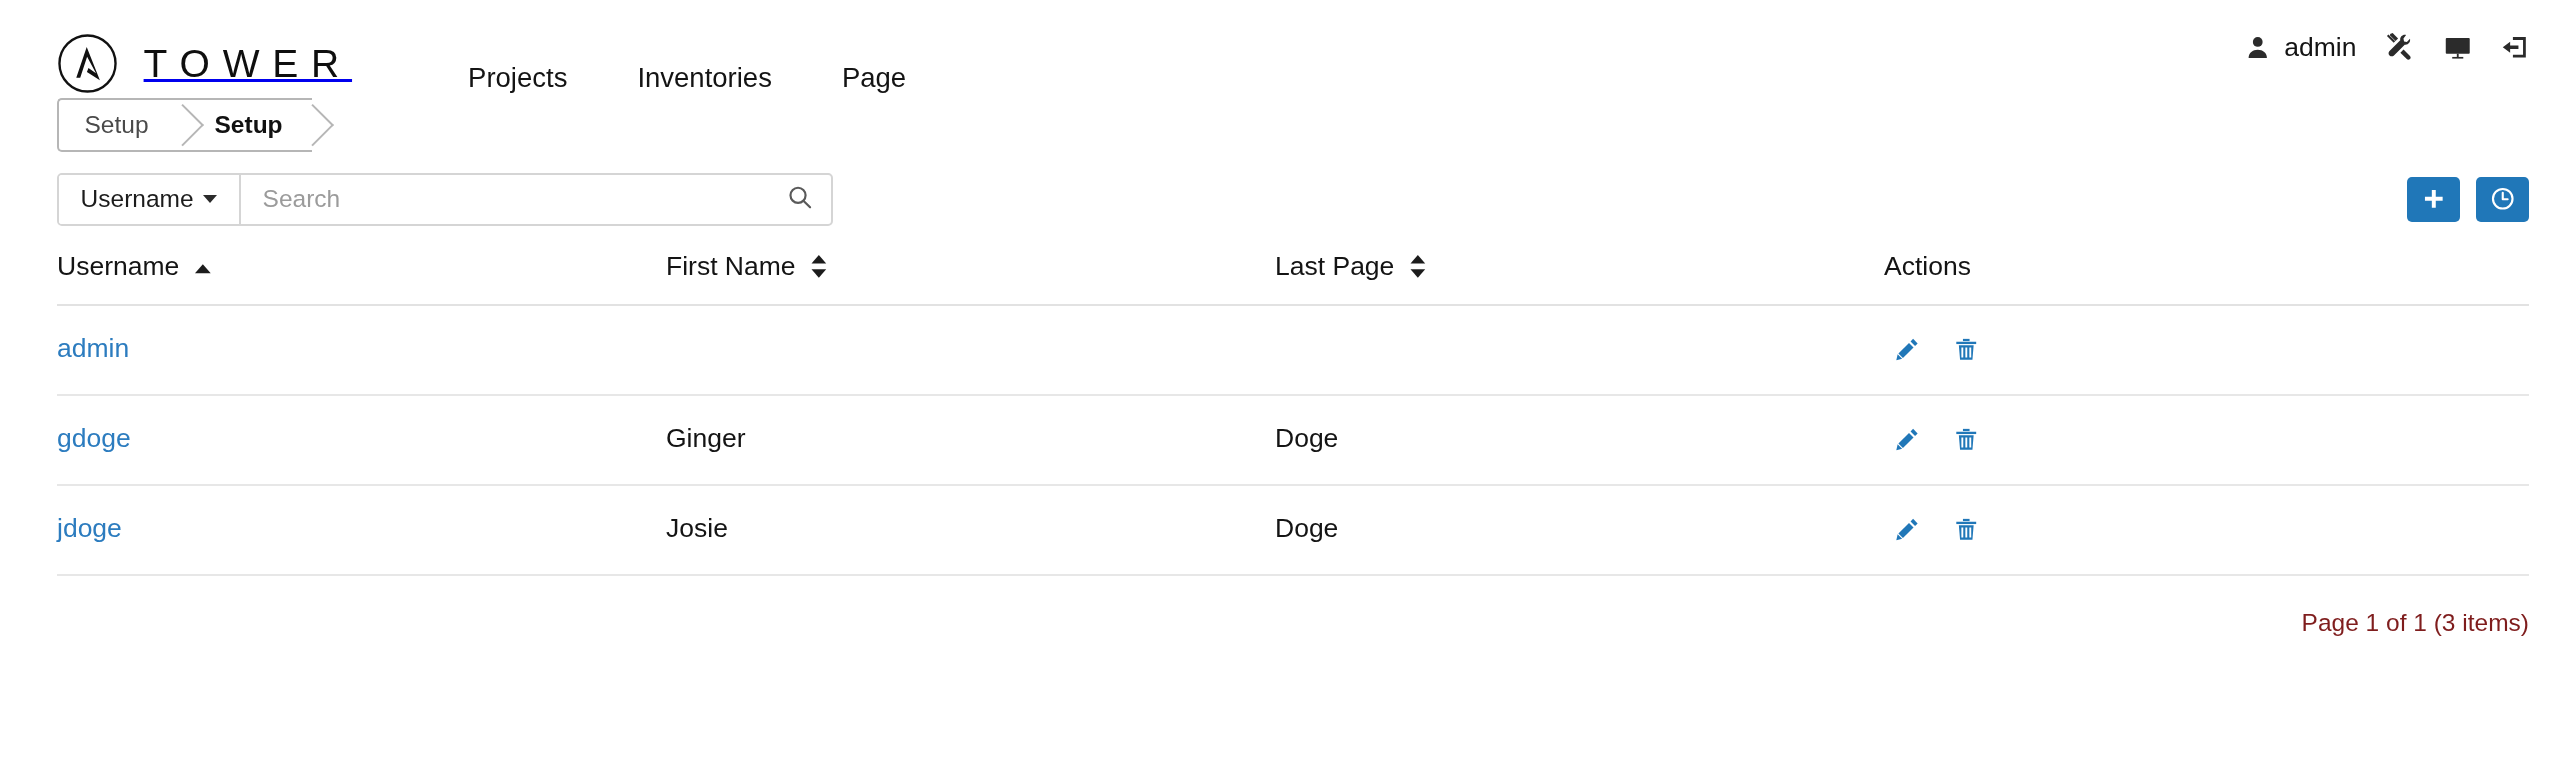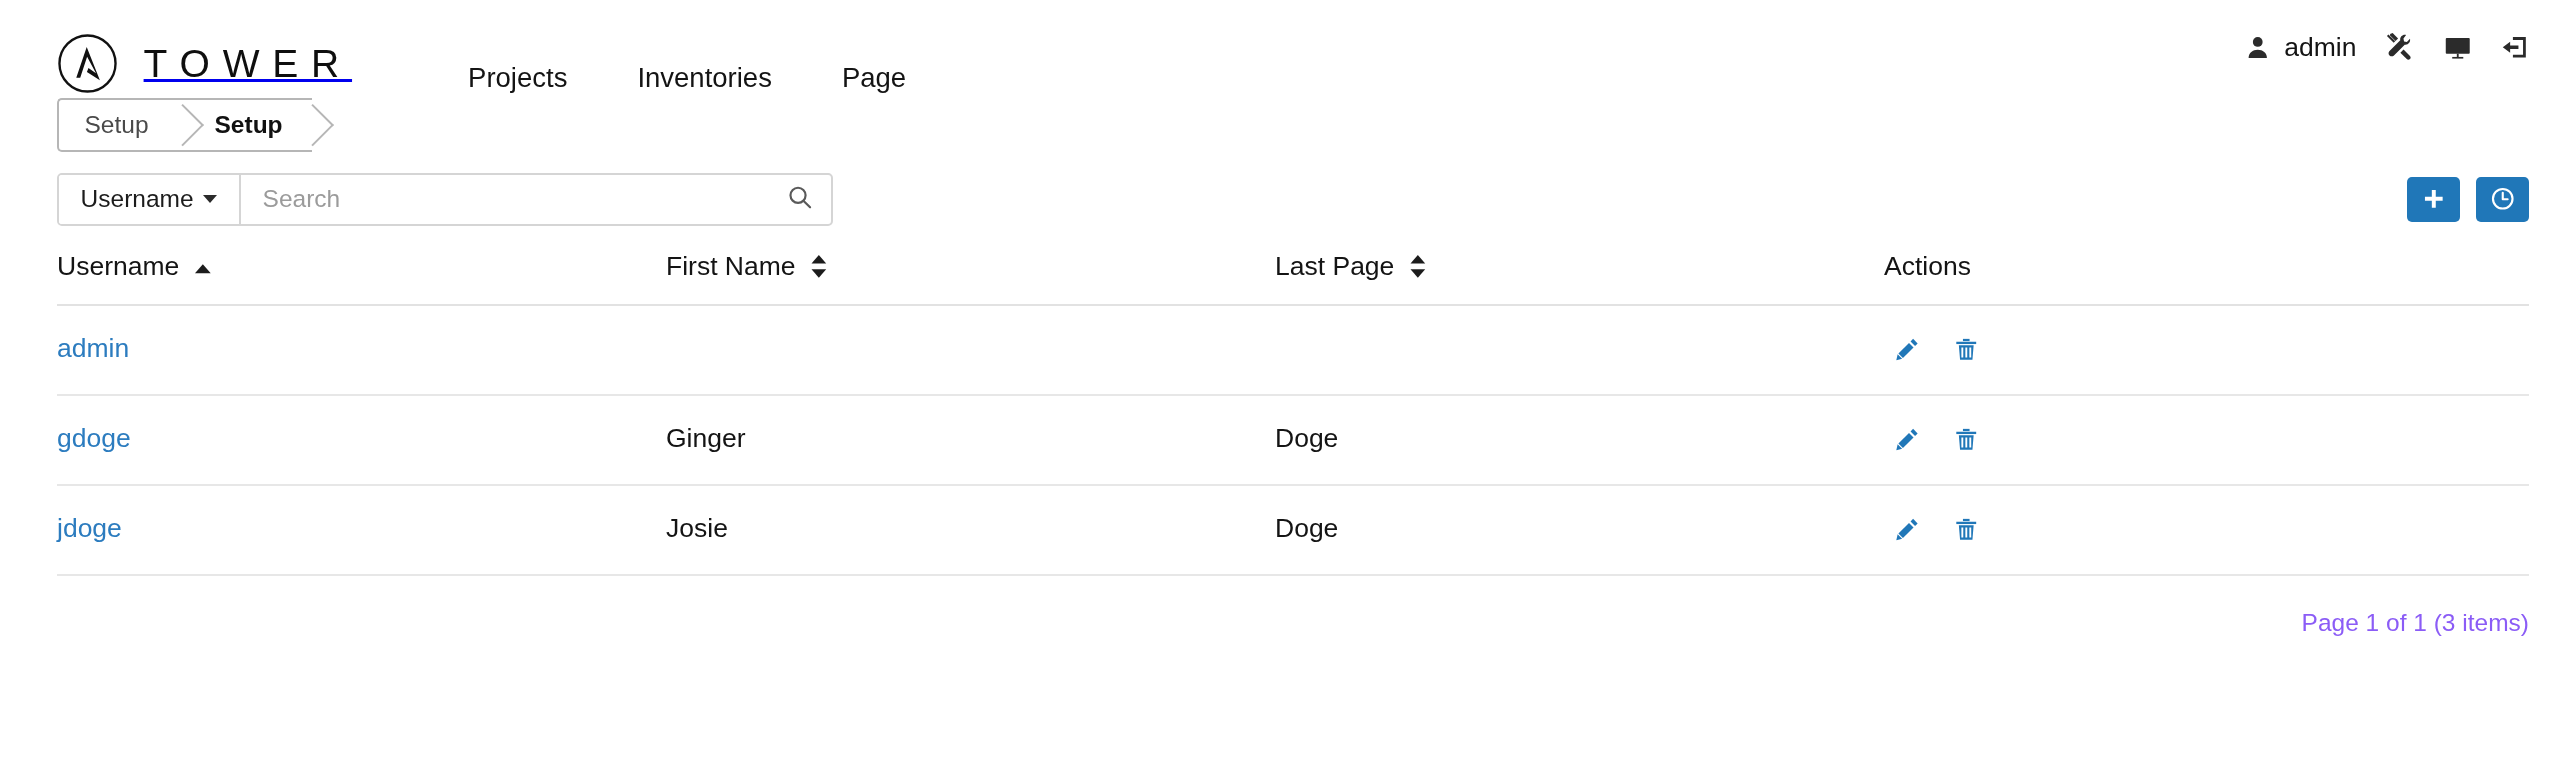--- a/index.html
+++ b/index.html
@@ -271,21 +271,21 @@
     cursor: pointer;
     line-height: 0;
     display: inline-flex;
   }
 
   
   .pagefoot {
     padding: 33px 47px 0 0;
     text-align: right;
     font-size: 24.5px;
-    color: #8b5cf6;
+    color: #7f1d1d;
   }
 
   .sortwrap { display:inline-flex; flex-direction:column; gap:2.9px; }
 </style>
 </head>
 <body>
 
 <div class="topbar">
 
   <a class="brand" href="#">

